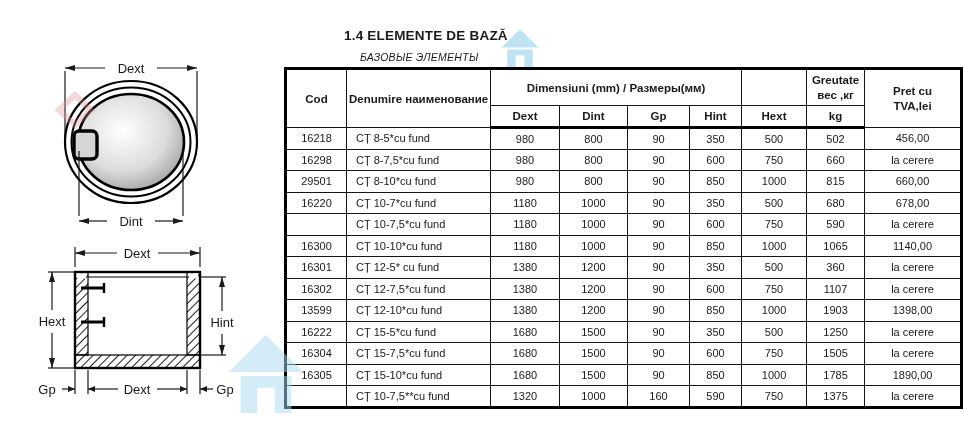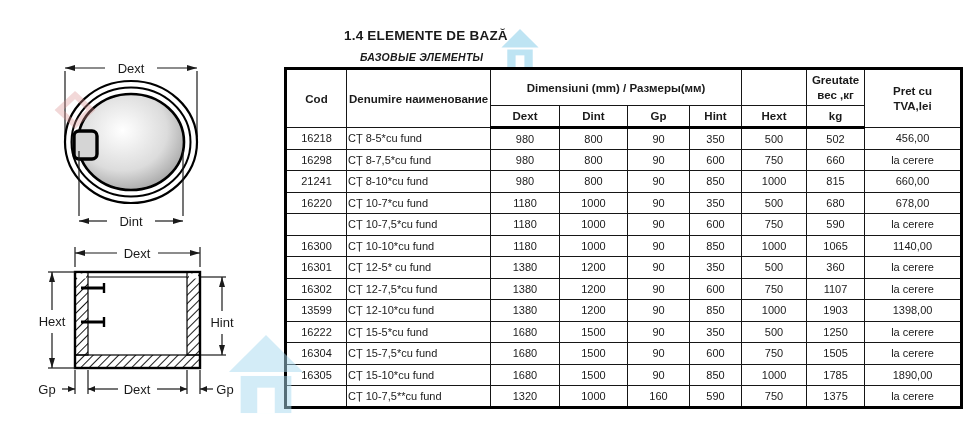--- a/index.html
+++ b/index.html
@@ -6,40 +6,40 @@
   .page{
     position:relative;width:964px;height:446px;background:#ffffff;
     font-family:"Liberation Sans",sans-serif;color:#1a1a1a;overflow:hidden;
   }
   .title{
     position:absolute;left:344px;top:28px;font-size:13.5px;font-weight:bold;
     letter-spacing:0.2px;white-space:nowrap;
   }
   .subtitle{
     position:absolute;left:360px;top:51px;font-size:10.5px;font-style:italic;
-    font-weight:bold;letter-spacing:0.3px;white-space:nowrap;
+    font-weight:normal;letter-spacing:0.3px;white-space:nowrap;
   }
   .figure{position:absolute;z-index:1;}
   .fig-top{left:33px;top:55px;}
   .fig-side{left:18px;top:243px;}
   .dimtext{font-family:"Liberation Sans",sans-serif;font-size:13px;fill:#1a1a1a;}
   .wm{position:absolute;pointer-events:none;}
   .wm-top{left:498px;top:27px;width:44px;height:44px;z-index:1;opacity:0.75;}
   .wm-bottom{left:226px;top:330px;width:80px;height:90px;z-index:3;opacity:0.5;}
   .tablewrap{position:absolute;left:284px;top:67px;z-index:2;background:#fff;}
   table.spec{
     border-collapse:collapse;table-layout:fixed;width:677px;background:#fff;
     border:3px solid #000;
   }
   table.spec th,table.spec td{
     border:1px solid #161616;overflow:hidden;white-space:nowrap;
   }
   table.spec th{font-size:11.5px;font-weight:bold;text-align:center;padding:0 2px;}
   table.spec td{font-size:11px;font-weight:normal;text-align:center;padding:0 2px;}
-  table.spec td.left{text-align:left;padding-left:1px;}
+  table.spec td.left{text-align:left;padding-left:9px;}
   thead tr.hrow1{height:37px;}
   thead tr.hrow2{height:22px;}
   thead tr.hrow2 th{border-bottom:3px solid #000;}
   tbody tr{height:21.5px;}
   tbody td{border-top:2px solid #1d1d1d;}
   .twoline{line-height:1.25;}
 </style>
 </head>
 <body>
 
@@ -217,21 +217,21 @@
             <td class="left">CȚ 8-7,5*cu fund</td>
             <td>980</td>
             <td>800</td>
             <td>90</td>
             <td>600</td>
             <td>750</td>
             <td>660</td>
             <td>la cerere</td>
           </tr>
           <tr>
-            <td>21241</td>
+            <td>29501</td>
             <td class="left">CȚ 8-10*cu fund</td>
             <td>980</td>
             <td>800</td>
             <td>90</td>
             <td>850</td>
             <td>1000</td>
             <td>815</td>
             <td>660,00</td>
           </tr>
           <tr>

